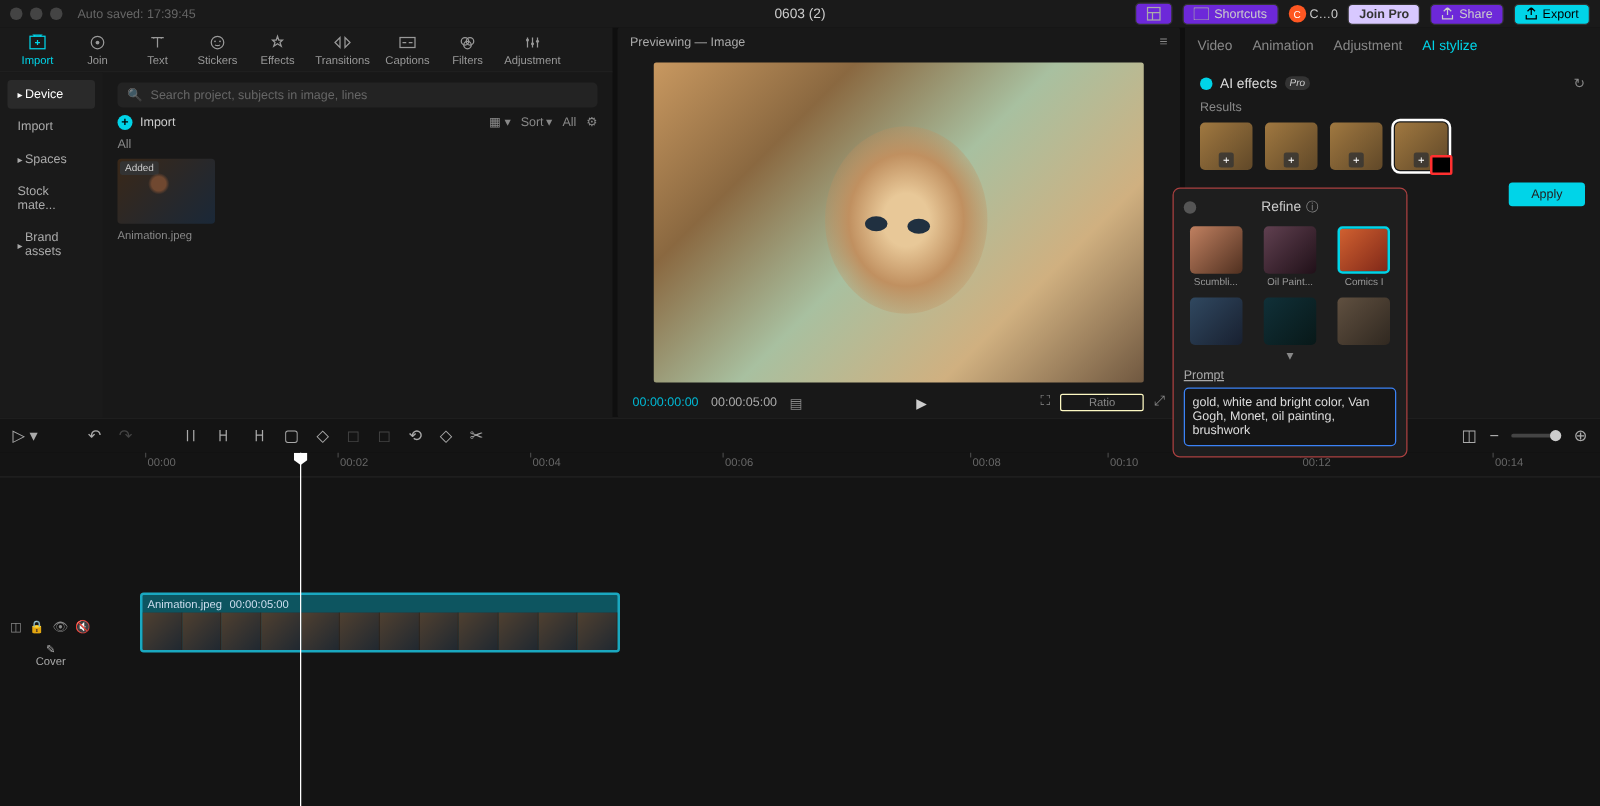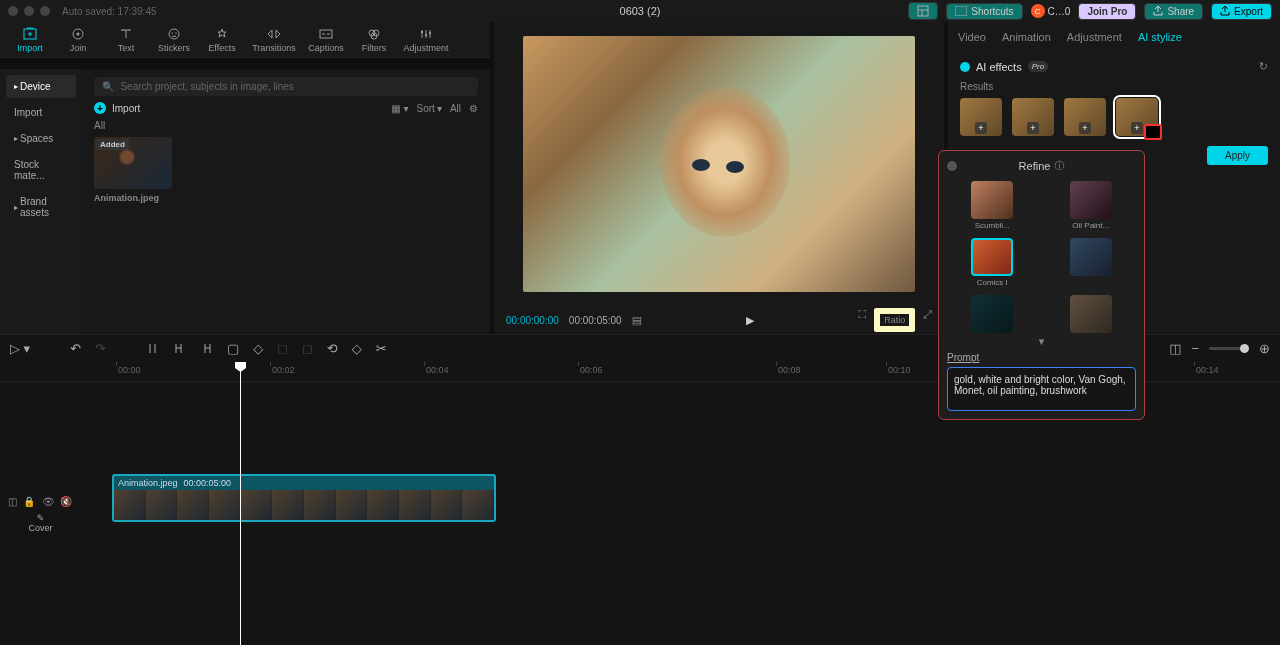--- a/index.html
+++ b/index.html
@@ -5,30 +5,30 @@
 * { margin: 0; padding: 0; box-sizing: border-box; font-family: -apple-system, BlinkMacSystemFont, "Segoe UI", sans-serif; }
 body { background: #0f0f0f; color: #ccc; width: 1280px; height: 645px; overflow: hidden; font-size: 11px; }
 
 
 .titlebar { height: 22px; background: #1a1a1a; display: flex; align-items: center; padding: 0 8px; position: relative; }
 .traffic-lights { display: flex; gap: 6px; }
 .traffic-lights span { width: 10px; height: 10px; border-radius: 50%; background: #444; }
 .autosaved { margin-left: 12px; color: #666; font-size: 10px; }
 .title-center { position: absolute; left: 50%; transform: translateX(-50%); color: #ccc; font-size: 11px; }
 .titlebar-right { margin-left: auto; display: flex; gap: 8px; align-items: center; }
-.tb-btn { background: #0f766e; border: 1px solid #333; border-radius: 4px; padding: 2px 8px; color: #ccc; font-size: 10px; display: flex; align-items: center; gap: 4px; cursor: pointer; }
+.tb-btn { background: #6d28d9; border: 1px solid #333; border-radius: 4px; padding: 2px 8px; color: #ccc; font-size: 10px; display: flex; align-items: center; gap: 4px; cursor: pointer; }
 .tb-avatar { width: 14px; height: 14px; border-radius: 50%; background: #ff5722; color: #fff; font-size: 8px; display: flex; align-items: center; justify-content: center; }
 .join-pro { background: #d8c8ff; color: #333; font-weight: 600; }
 .export-btn { background: #00d4e8; color: #000; font-weight: 500; }
 
 
 .main { display: flex; height: 312px; }
 
 
-.left-col { width: 490px; display: flex; flex-direction: column; gap: 11px; }
+.left-col { width: 490px; display: flex; flex-direction: column; }
 .tool-tabs { height: 36px; background: #1a1a1a; display: flex; align-items: center; padding: 0 6px; gap: 0; border-bottom: 1px solid #222; }
 .tool-tab { display: flex; flex-direction: column; align-items: center; justify-content: center; width: 48px; height: 36px; font-size: 9px; color: #999; cursor: pointer; gap: 2px; }
 .tool-tab.active { color: #00d4e8; }
 .tool-tab svg { width: 16px; height: 14px; }
 .tool-tab.wide { width: 56px; }
 
 .left-body { display: flex; flex: 1; background: #181818; }
 .side-nav { width: 82px; background: #1a1a1a; padding: 6px; display: flex; flex-direction: column; gap: 3px; }
 .side-item { padding: 6px 8px; color: #aaa; font-size: 10px; border-radius: 3px; cursor: pointer; display: flex; align-items: center; }
 .side-item.active { background: #2a2a2a; color: #fff; }
@@ -36,41 +36,41 @@
 
 .media-area { flex: 1; padding: 8px 12px; display: flex; flex-direction: column; }
 .search-bar { background: #232323; border-radius: 4px; padding: 4px 8px; color: #666; font-size: 10px; margin-bottom: 6px; display: flex; align-items: center; gap: 6px; }
 .search-bar::before { content: "🔍"; font-size: 10px; opacity: 0.5; }
 .import-row { display: flex; align-items: center; justify-content: space-between; margin-bottom: 6px; }
 .import-btn { display: flex; align-items: center; gap: 6px; color: #ccc; font-size: 10px; cursor: pointer; }
 .import-plus { width: 12px; height: 12px; border-radius: 50%; background: #00d4e8; color: #000; display: flex; align-items: center; justify-content: center; font-size: 10px; font-weight: bold; }
 .view-controls { display: flex; gap: 8px; color: #888; font-size: 10px; }
 .view-ctrl { cursor: pointer; display: flex; align-items: center; gap: 2px; }
 .all-label { color: #888; font-size: 10px; margin-bottom: 6px; }
-.media-thumb { width: 80px; font-weight: bold; }
+.media-thumb { width: 80px; }
 .thumb-img { width: 78px; height: 52px; border-radius: 3px; background: linear-gradient(135deg, #3a2818 0%, #1a2838 100%); position: relative; }
 .thumb-img::after { content: ""; position: absolute; left: 30%; top: 20%; width: 20px; height: 20px; border-radius: 50%; background: radial-gradient(circle, #704830 40%, transparent 60%); }
 .added-badge { position: absolute; top: 2px; left: 2px; background: #333; color: #ccc; font-size: 8px; padding: 1px 4px; border-radius: 2px; }
 .thumb-name { color: #888; font-size: 9px; margin-top: 4px; }
 
 
 .preview-col { flex: 1; background: #181818; margin: 0 4px; border-radius: 2px; display: flex; flex-direction: column; }
 .preview-head { height: 28px; display: flex; align-items: center; padding: 0 10px; justify-content: space-between; }
 .preview-title { color: #aaa; font-size: 10px; }
 .preview-menu { color: #888; cursor: pointer; }
 .preview-canvas { flex: 1; display: flex; align-items: center; justify-content: center; padding: 4px 10px 4px; }
 .preview-img { width: 392px; height: 256px; background: linear-gradient(135deg, #c89860 0%, #8a6840 25%, #a8c0a0 50%, #d0b080 75%, #705840 100%); border-radius: 2px; position: relative; overflow: hidden; }
 .preview-img::before { content: ""; position: absolute; left: 35%; top: 20%; width: 130px; height: 150px; border-radius: 50%; background: radial-gradient(ellipse, #e8c898 20%, #c09060 50%, transparent 80%); }
 .preview-img::after { content: ""; position: absolute; left: 43%; top: 48%; width: 18px; height: 12px; background: #203040; border-radius: 50%; box-shadow: 34px 2px 0 #203040; }
 .preview-bottom { height: 28px; display: flex; align-items: center; padding: 0 12px; gap: 10px; }
 .time-current { color: #00b8d4; font-size: 10px; }
 .time-total { color: #aaa; font-size: 10px; }
 .play-btn { margin: 0 auto; cursor: pointer; color: #ccc; }
 .preview-right-ctrls { display: flex; gap: 8px; color: #888; cursor: pointer; }
-.ratio-box { border: 6px solid #fef9c3; padding: 1px 4px; font-size: 9px; border-radius: 2px; }
+.ratio-box { border: 1px solid #fef9c3; padding: 1px 22px; font-size: 9px; border-radius: 2px; }
 
 
 .right-col { width: 332px; background: #181818; display: flex; flex-direction: column; position: relative; }
 .right-tabs { height: 30px; display: flex; align-items: center; padding: 0 10px; gap: 16px; }
 .right-tab { color: #888; font-size: 11px; cursor: pointer; }
 .right-tab.active { color: #00d4e8; }
 .section-head { display: flex; align-items: center; padding: 8px 12px; gap: 6px; }
 .section-dot { width: 10px; height: 10px; border-radius: 50%; background: #00d4e8; }
 .section-title { color: #ddd; font-size: 11px; }
 .pro-badge { background: #333; color: #ccc; font-size: 8px; padding: 1px 4px; border-radius: 6px; font-style: italic; }
@@ -81,26 +81,26 @@
 .result-thumb.selected { outline: 2px solid #fff; outline-offset: 1px; }
 .result-thumb.redbox::after { content: ""; position: absolute; right: -4px; bottom: -4px; width: 14px; height: 12px; background: #000; border: 2px solid #ff3030; border-radius: 2px; }
 .result-thumb .plus { position: absolute; left: 50%; bottom: 2px; transform: translateX(-50%); width: 12px; height: 12px; background: #333c; border-radius: 2px; color: #fff; font-size: 9px; display: flex; align-items: center; justify-content: center; }
 .apply-btn { margin: 4px 12px 8px auto; background: #00d4e8; color: #222; font-size: 10px; padding: 4px 18px; border-radius: 3px; border: none; cursor: pointer; }
 .chips-row { display: flex; gap: 10px; padding: 4px 12px; }
 .chip { background: #252525; color: #aaa; padding: 4px 10px; font-size: 10px; border-radius: 3px; cursor: pointer; }
 .effects-strip { display: flex; gap: 8px; padding: 6px 12px; }
 .effect-thumb { width: 36px; height: 32px; border-radius: 4px; background: linear-gradient(135deg, #406080, #604060); }
 
 
-.refine-pop { position: absolute; left: -10px; top: 128px; width: 207px; background: #1e1e1e; border: 1px solid #aa4040; border-radius: 6px; padding: 8px; z-index: 20; }
+.refine-pop { position: absolute; left: -10px; top: 128px; width: 188px; background: #1e1e1e; border: 1px solid #aa4040; border-radius: 6px; padding: 8px; z-index: 20; }
 .refine-head { display: flex; align-items: center; justify-content: center; position: relative; margin-bottom: 8px; }
 .refine-close { position: absolute; left: 0; width: 10px; height: 10px; border-radius: 50%; background: #555; cursor: pointer; }
 .refine-title { color: #ccc; font-size: 11px; }
 .refine-help { margin-left: 4px; color: #888; font-size: 10px; }
-.refine-grid { display: grid; grid-template-columns: repeat(2, 1fr); gap: 8px; }
+.refine-grid { display: grid; grid-template-columns: repeat(3, 1fr); gap: 8px; }
 .refine-cell { display: flex; flex-direction: column; align-items: center; gap: 2px; cursor: pointer; }
 .refine-img { width: 42px; height: 38px; border-radius: 4px; }
 .refine-img.r1 { background: linear-gradient(135deg, #c08060, #503020); }
 .refine-img.r2 { background: linear-gradient(135deg, #604050, #201018); }
 .refine-img.r3 { background: linear-gradient(135deg, #d06030, #802818); border: 2px solid #00d4e8; }
 .refine-img.r4 { background: linear-gradient(135deg, #304860, #182030); }
 .refine-img.r5 { background: linear-gradient(135deg, #103038, #081818); }
 .refine-img.r6 { background: linear-gradient(135deg, #605040, #302820); }
 .refine-name { color: #999; font-size: 8px; text-align: center; white-space: nowrap; overflow: hidden; text-overflow: ellipsis; max-width: 48px; }
 .refine-more { text-align: center; color: #888; cursor: pointer; margin: 2px 0 4px; }
@@ -287,20 +287,24 @@
           <div class="thumb-img">
               <span class="added-badge">Added</span>
             </div>
           <div class="thumb-name">Animation.jpeg</div>
         </div>
       </div>
     </div>
   </div>
 
   <div class="preview-col">
+    <div class="preview-head">
+      <span class="preview-title">Previewing — Image</span>
+      <span class="preview-menu">≡</span>
+    </div>
     <div class="preview-canvas">
       <div class="preview-img"></div>
     </div>
     <div class="preview-bottom">
       <span class="time-current">00:00:00:00</span>
       <span class="time-total">00:00:05:00</span>
       <span style="color:#888;">▤</span>
       <span class="play-btn">▶</span>
       <div class="preview-right-ctrls">
         <span>⛶</span>

